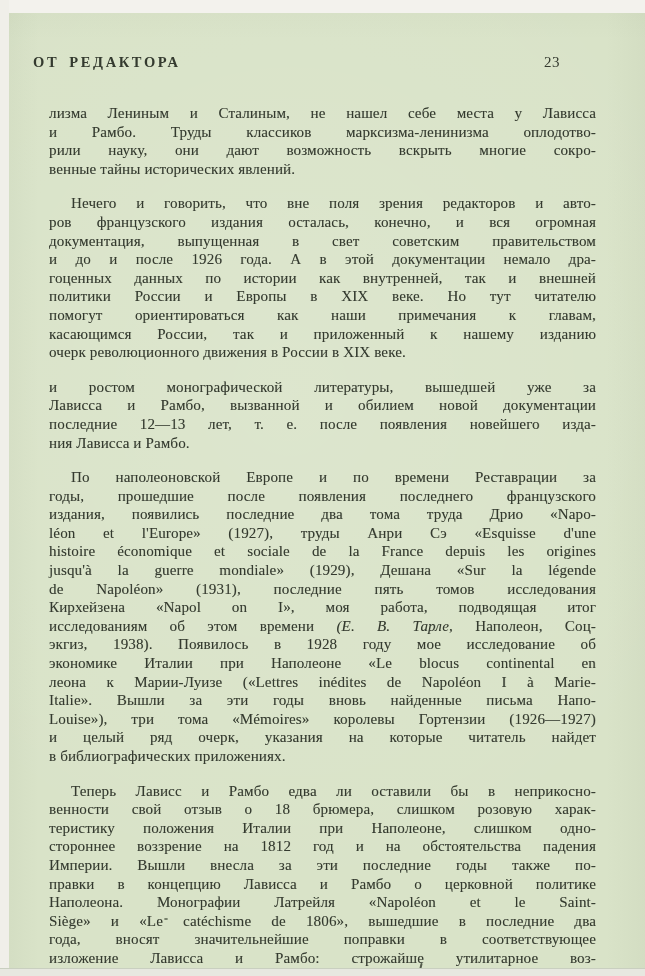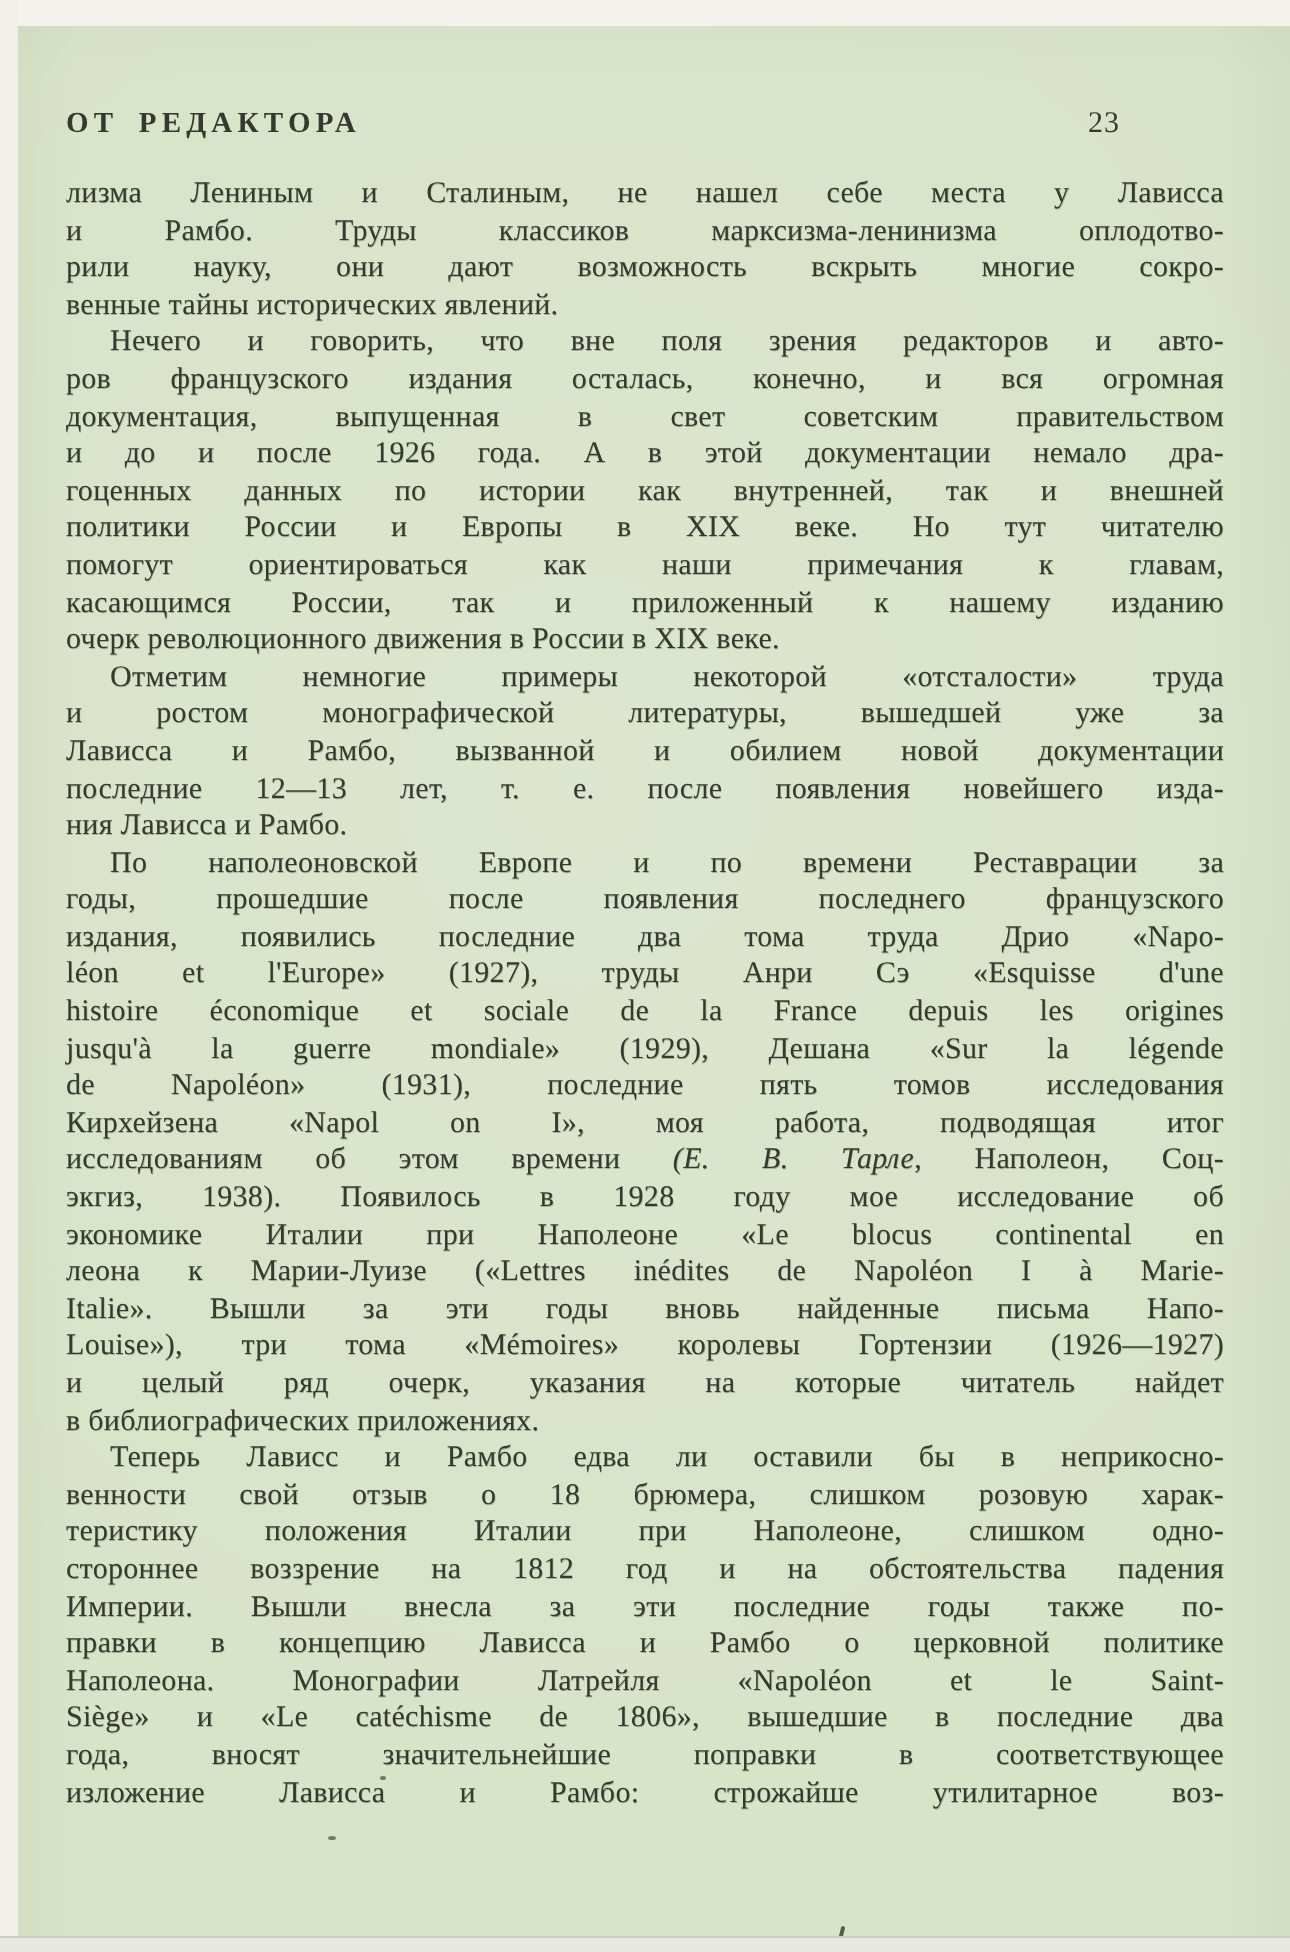--- a/index.html
+++ b/index.html
@@ -64,21 +64,21 @@
     position: absolute;
     top: 88px;
     left: 33px;
     width: 579px;
     z-index: 1;
     font-size: 15px;
     line-height: 18.6px;
     letter-spacing: 0.15px;
     text-shadow: 0.3px 0.3px 0 rgba(52,58,47,0.30);
   }
-  .paragraph { margin: 0; font-family: Liberation Serif, serif; }
+  .paragraph { margin: 16px; font-family: Liberation Serif, serif; }
   .line {
     text-align: justify;
     text-align-last: justify;
     white-space: normal;
   }
   .line.first-indent { text-indent: 22px; }
   .line.last { text-align-last: left; }
   .line .it { font-style: italic; }
 
   .speck {
@@ -116,21 +116,20 @@
         <div class="line"><span>ров французского издания осталась, конечно, и вся огромная</span></div>
         <div class="line"><span>документация, выпущенная в свет советским правительством</span></div>
         <div class="line"><span>и до и после 1926 года. А в этой документации немало дра-</span></div>
         <div class="line"><span>гоценных данных по истории как внутренней, так и внешней</span></div>
         <div class="line"><span>политики России и Европы в XIX веке. Но тут читателю</span></div>
         <div class="line"><span>помогут ориентироваться как наши примечания к главам,</span></div>
         <div class="line"><span>касающимся России, так и приложенный к нашему изданию</span></div>
         <div class="line last"><span>очерк революционного движения в России в XIX веке.</span></div>
       </div>
       <div class="paragraph">
-        <div class="line first-indent"><span>Отметим немногие примеры некоторой «отсталости» труда</span></div>
         <div class="line"><span>и ростом монографической литературы, вышедшей уже за</span></div>
         <div class="line"><span>Лависса и Рамбо, вызванной и обилием новой документации</span></div>
         <div class="line"><span>последние 12—13 лет, т. е. после появления новейшего изда-</span></div>
         <div class="line last"><span>ния Лависса и Рамбо.</span></div>
       </div>
       <div class="paragraph">
         <div class="line first-indent"><span>По наполеоновской Европе и по времени Реставрации за</span></div>
         <div class="line"><span>годы, прошедшие после появления последнего французского</span></div>
         <div class="line"><span>издания, появились последние два тома труда Дрио «Napo-</span></div>
         <div class="line"><span>léon et l'Europe» (1927), труды Анри Сэ «Esquisse d'une</span></div>

